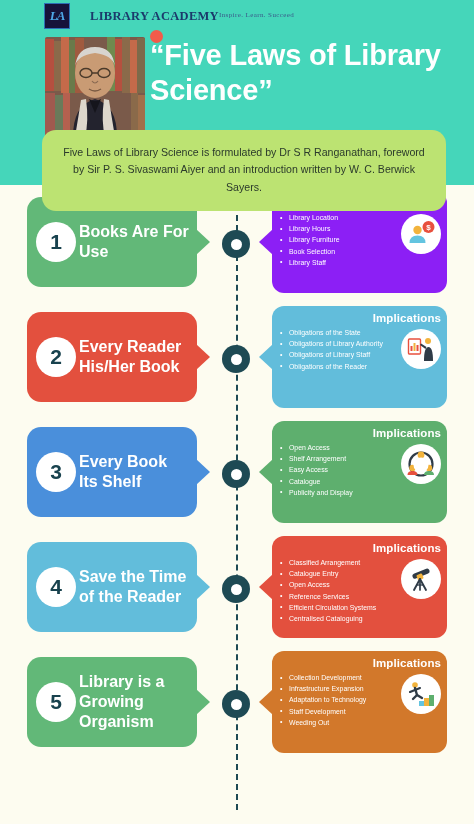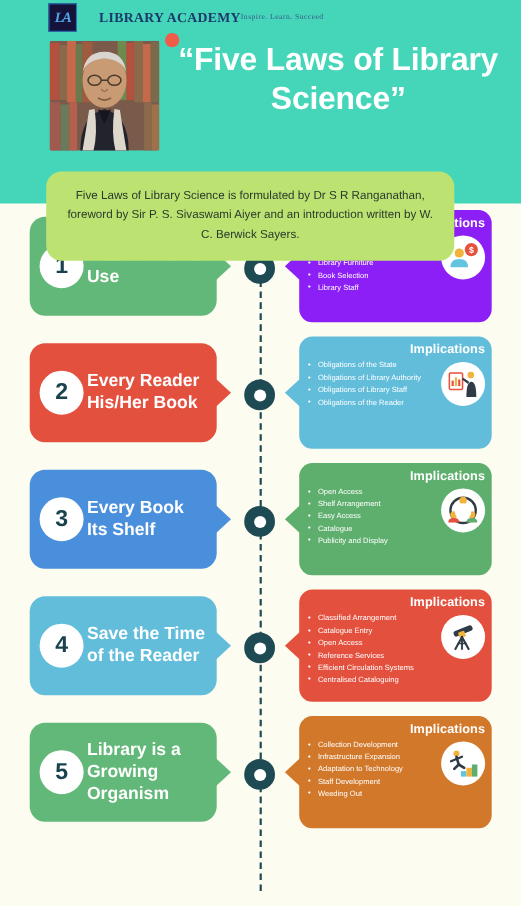--- a/index.html
+++ b/index.html
@@ -90,29 +90,29 @@
   .title {
     position: absolute;
     left: 150px;
     top: 38px;
     width: 315px;
     color: #FFFFFF;
     font-size: 29px;
     font-weight: bold;
     line-height: 1.22;
     letter-spacing: -0.2px;
-    text-align: center;
+    text-align: left;
   }
 
   
   .desc-card {
     position: absolute;
     left: 42px;
-    top: 156px;
-    width: 371px;
+    top: 130px;
+    width: 404px;
     box-sizing: border-box;
     background: #BCE372;
     border-radius: 14px;
     padding: 14px 18px 15px 18px;
     text-align: center;
     color: #2b3a2b;
     font-size: 10.6px;
     line-height: 1.65;
     z-index: 5;
   }

